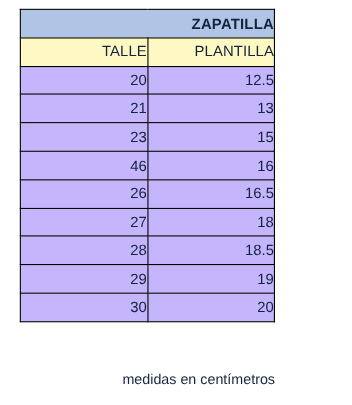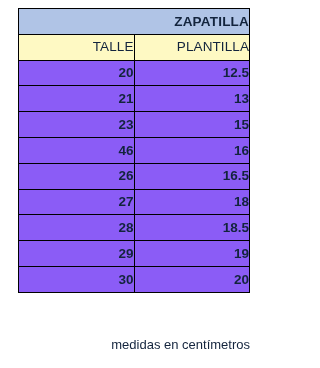--- a/index.html
+++ b/index.html
@@ -54,23 +54,22 @@
   }
 
   td.head-cell {
     background: #fef9c3;
     font-weight: normal;
     font-size: 12.5px;
     letter-spacing: 0.1px;
   }
 
   td.data-cell {
-    background: #8b5cf6;
+    background: #c4b5fd;
     font-size: 13.5px;
-    font-weight: bold;
   }
 
   #footer-note {
     position: absolute;
     left: 18px;
     top: 337px;
     width: 232px;
     text-align: right;
     font-size: 13px;
     color: #13243d;

